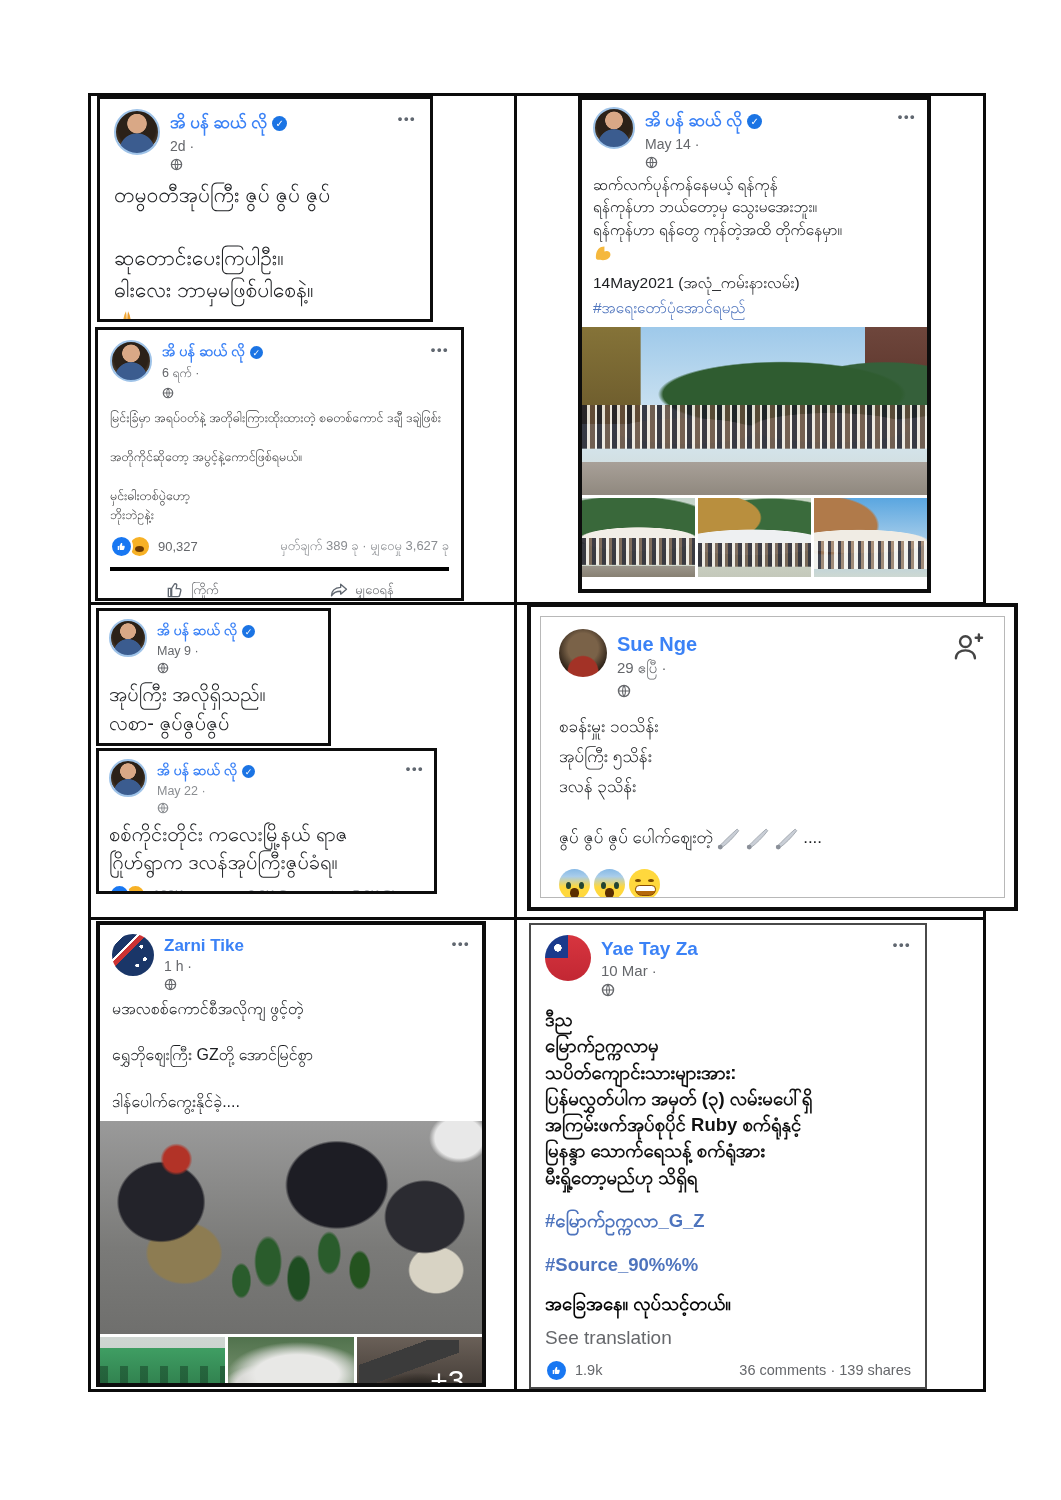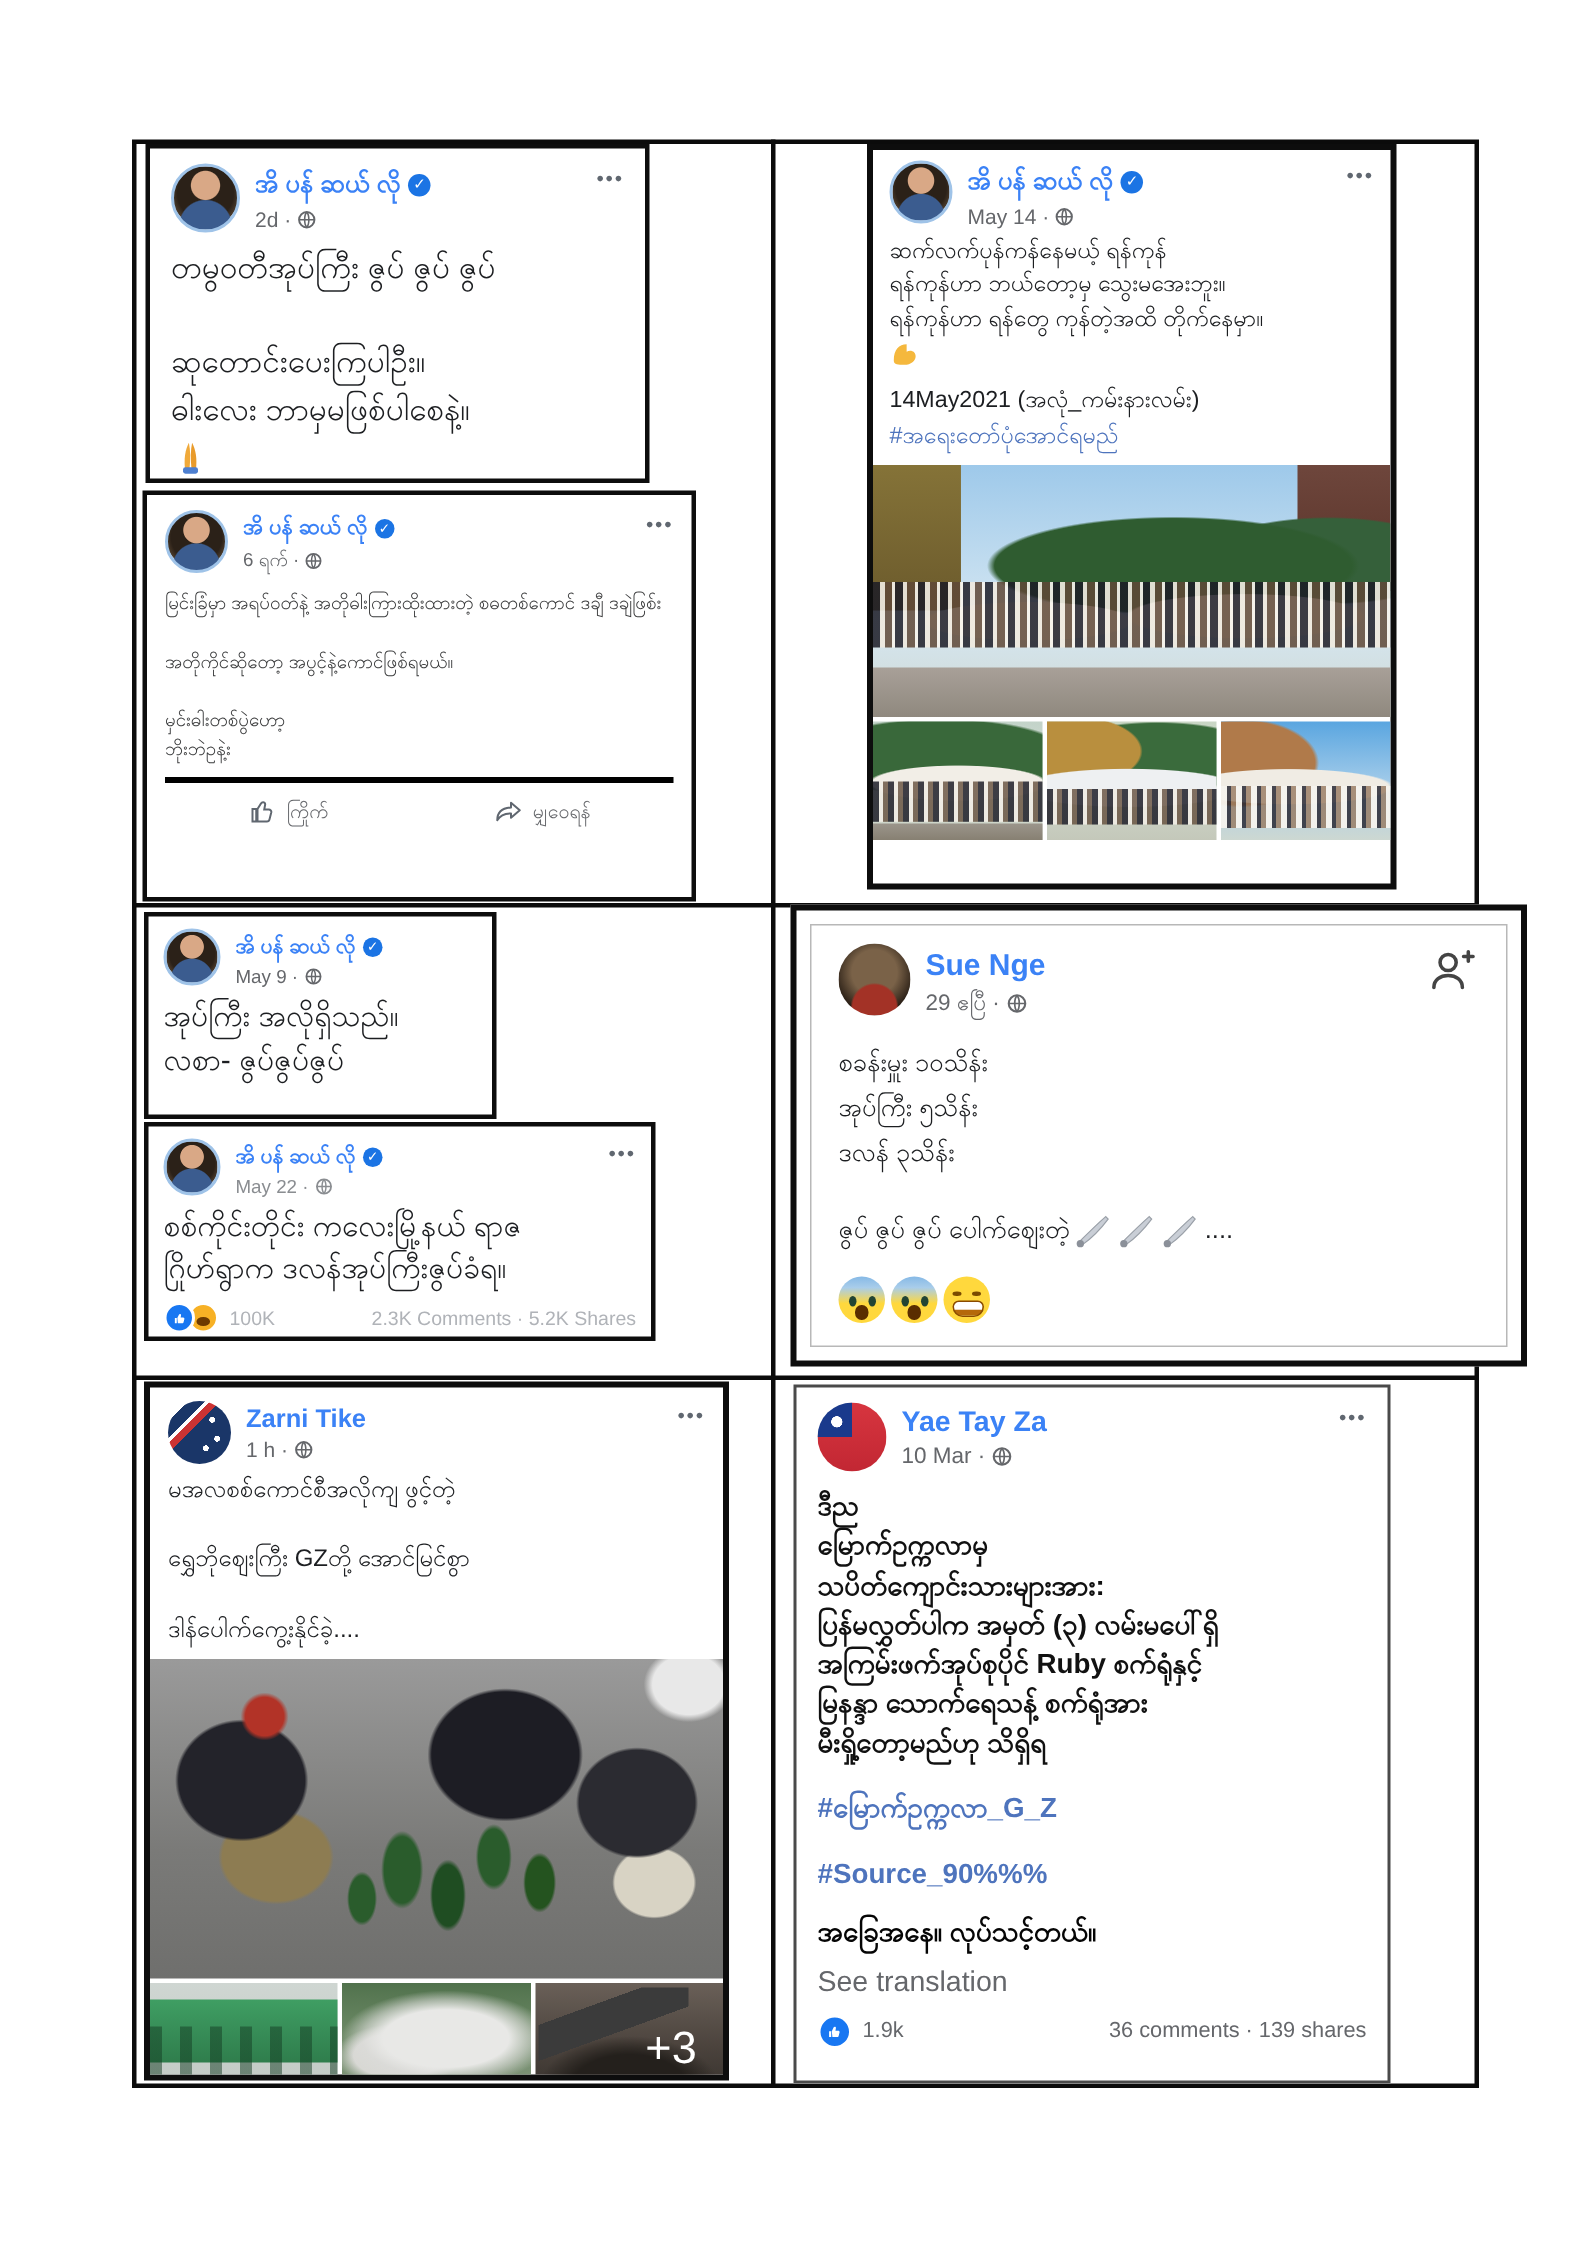--- a/index.html
+++ b/index.html
@@ -13,21 +13,21 @@
   .h-div2{left:88px;top:917px;width:898px;height:3px;background:#0b0b0b;}
   
   .post{position:absolute;box-sizing:border-box;background:#fff;border:3px solid #0d0d0d;overflow:hidden;}
   .hdr{display:flex;gap:10px;align-items:flex-start;}
   .av{border-radius:50%;flex-shrink:0;}
   .hmeta{display:flex;flex-direction:column;gap:2px;padding-top:2px;min-width:0;}
   .nmrow{display:flex;align-items:center;gap:5px;}
   .nm{font-weight:700;color:#3b82f6;white-space:nowrap;}
   .vb{display:inline-flex;width:15px;height:15px;border-radius:50%;background:#1b74e4;color:#fff;
       font-size:10px;align-items:center;justify-content:center;font-weight:700;flex-shrink:0;}
-  .tm{color:#65676b;font-size:14px;display:flex;align-items:center;gap:4px;}
+  .tm{color:#65676b;font-size:14px;display:flex;gap:4px;flex-direction:column;}
   .menu{margin-left:auto;color:#606770;font-size:13px;letter-spacing:1.5px;font-weight:700;padding-top:2px;}
   .body{white-space:pre-line;color:#1c1e21;}
   .hash{color:#4e74bd;}
   .engage{display:flex;align-items:center;color:#65676b;font-size:14px;}
   .rx{display:flex;align-items:center;}
   .rc{width:19px;height:19px;border-radius:50%;border:2px solid #fff;box-sizing:content-box;
       display:flex;align-items:center;justify-content:center;position:relative;flex-shrink:0;}
   .rlike{background:#1877f2;z-index:2;}
   .rhaha{background:#f7b125;margin-left:-5px;z-index:1;}
   .rhaha::after{content:"";position:absolute;left:24%;top:46%;width:52%;height:34%;background:#6d3a00;border-radius:50%;}
@@ -222,20 +222,32 @@
         </div>
       </div>
       <div class="menu">•••</div>
     </div>
     <div class="body">မြင်းခြံမှာ အရပ်ဝတ်နဲ့ အတိုဓါးကြားထိုးထားတဲ့ စဓတစ်ကောင် ဒချီ ဒချဲဖြစ်း
 
 အတိုကိုင်ဆိုတော့ အပွင့်နဲ့ကောင်ဖြစ်ရမယ်။
 
 မှင်းဓါးတစ်ပွဲဟော့
 ဘိုးဘဲဥနဲ့း</div>
+    <div class="engage">
+      <span class="rx">
+        <span class="rc rlike">
+          <svg width="11" height="11" viewBox="0 0 14 14">
+              <path d="M2.2 6.5h1.8v5H2.2zM5 11.5h4.1c.6 0 1.1-.4 1.2-1l.8-3c.2-.7-.4-1.4-1.1-1.4H7.6l.4-2.2c.1-.6-.3-1.2-1-1.2-.4 0-.7.2-.9.5L4.5 6.5 5 11.5z" fill="#fff"></path>
+            </svg>
+        </span>
+        <span class="rc rhaha"></span>
+      </span>
+      <span class="cnt" style="color:#65676b;">90,327</span>
+      <span class="meta-r">မှတ်ချက် 389 ခု · မျှဝေမှု 3,627 ခု</span>
+    </div>
     <div class="btnbar">
       <span class="fbtn">
         <svg width="20" height="20" viewBox="0 0 24 24">
             <path d="M4 10h3v10H4zM8 20h7.5c1 0 1.9-.7 2.1-1.7l1.4-5.5c.3-1.3-.7-2.5-2-2.5h-3.6l.7-3.7c.2-1.1-.6-2.1-1.7-2.1-.6 0-1.2.3-1.5.9L8 10v10z" fill="none" stroke="#606770" stroke-width="1.6"></path>
           </svg>
         <span>ကြိုက်</span>
       </span>
       <span class="fbtn">
         <svg width="20" height="20" viewBox="0 0 24 24">
             <path d="M14 5l7 6-7 6v-3.5C8 13.5 5 15.5 3 19c0-6 4-9.7 11-10.2V5z" fill="none" stroke="#606770" stroke-width="1.6" stroke-linejoin="round"></path>

